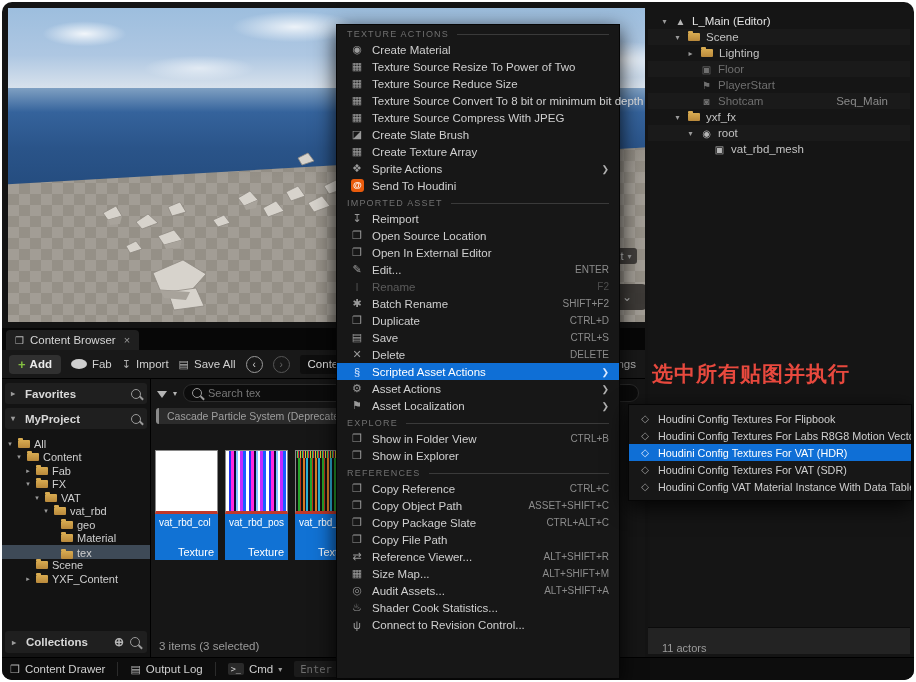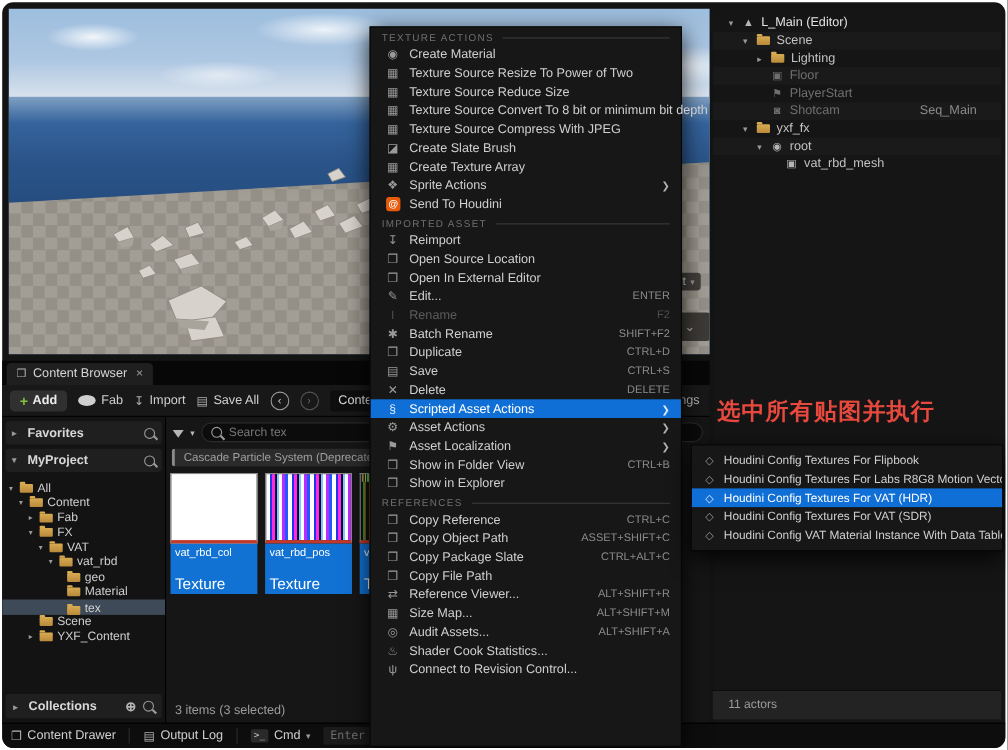--- a/index.html
+++ b/index.html
@@ -36,21 +36,21 @@
   .ol-row:nth-child(even){background:rgba(255,255,255,.025);}
   .ol-arrow{width:9px;font-size:8px;color:#9a9a9a;text-align:center;flex:none;}
   .ol-icon{width:13px;font-size:10px;color:#b5b5b5;text-align:center;flex:none;}
   .ol-extra{margin-left:auto;margin-right:16px;color:#8a8a8a;}
   .ol-row.dim .ol-label,.ol-row.dim .ol-icon{color:#6f6f6f;}
   .ol-row.level .ol-label{color:#e2e2e2;}
   .d0{padding-left:12px;}.d1{padding-left:25px;}.d2{padding-left:38px;}.d3{padding-left:51px;}
   .folder{width:12px;height:8px;background:linear-gradient(#d8ab51,#b9893b);border-radius:1px;position:relative;flex:none;margin:0 1px;}
   .folder::before{content:'';position:absolute;left:0;top:-2px;width:5px;height:2px;background:#d8ab51;border-radius:1px 1px 0 0;}
   .ol-status{position:absolute;left:0;right:0;top:619px;height:26px;background:#232323;border-top:1px solid #0b0b0b;
-             display:flex;align-items:center;padding-left:14px;color:#9b9b9b;font-size:11px;}
+             display:flex;align-items:flex-end;padding-left:14px;color:#9b9b9b;font-size:11px;}
   
   .annotation{position:absolute;left:650px;top:358px;font-size:21px;font-weight:bold;color:#e8493e;letter-spacing:1px;z-index:3;}
   
   .cb{position:absolute;left:0;top:326px;width:643px;height:330px;background:#101010;}
   .tabstrip{height:22px;background:#070707;display:flex;align-items:flex-end;}
   .tab{margin-left:4px;height:20px;background:#1f1f1f;border-radius:4px 4px 0 0;display:flex;align-items:center;
        gap:6px;padding:0 9px;color:#d6d6d6;font-size:11.5px;}
   .tab .ticon{color:#b5b5b5;font-size:10px;}
   .tab .tclose{color:#9a9a9a;font-size:11px;margin-left:2px;}
   .toolbar{height:28px;background:#181818;border-bottom:1px solid #000;display:flex;align-items:center;gap:10px;padding:0 7px;}
@@ -86,29 +86,29 @@
   .maincol{flex:1;background:#161616;position:relative;}
   .filterrow{display:flex;align-items:center;gap:6px;padding:5px 6px 0;}
   .funnel{width:0;height:0;border-left:5px solid transparent;border-right:5px solid transparent;border-top:7px solid #b5b5b5;margin-top:2px;}
   .fchev{color:#b5b5b5;font-size:8px;}
   .searchbox{flex:1;height:16px;background:#0c0c0c;border:1px solid #2c2c2c;border-radius:9px;display:flex;
              align-items:center;gap:6px;padding:0 8px;color:#777;font-size:11px;}
   .pillrow{padding:4px 0 0 5px;}
   .pill{display:inline-flex;align-items:center;height:16px;background:#2b2b2b;border-left:3px solid #8a8a8a;
         border-radius:3px;color:#9f9f9f;font-size:10.5px;padding:0 8px;white-space:nowrap;overflow:hidden;max-width:205px;}
   .tiles{display:flex;gap:7px;padding:6px 0 0 4px;}
-  .tile{width:79px;}
+  .tile{width:63px;margin-top:20px;}
   .thumb{height:60px;border:1px solid #8a8a8a;border-bottom:3px solid #c0392b;background:#fff;position:relative;overflow:hidden;}
   .thumb.pos{background:repeating-linear-gradient(90deg,#ffffff 0 3px,#2233ee 3px 5px,#ff2be0 5px 8px,#0a0a33 8px 10px,#7ec8ff 10px 12px,#ffffff 12px 14px,#c229ff 14px 17px,#1a5cff 17px 20px);}
   .thumb.rot{background:repeating-linear-gradient(90deg,#101010 0 2px,#27a32b 2px 4px,#b9341f 4px 5px,#131313 5px 7px,#d77b22 7px 9px,#15152a 9px 10px,#2bb1d6 10px 12px);}
   .thumb.rot::before{content:'';position:absolute;left:0;top:0;right:0;height:7px;
         background:repeating-linear-gradient(90deg,#222 0 1px,#3fd05a 1px 2px,#e03a2a 2px 3px,#1b1b4d 3px 4px,#e6c22a 4px 5px);}
   .tlabel{height:41px;background:#1172d4;color:#fff;padding:3px 4px 2px;display:flex;flex-direction:column;overflow:hidden;}
   .tname{font-size:10px;white-space:nowrap;overflow:hidden;}
-  .ttype{font-size:14px;margin-top:auto;}
+  .ttype{font-size:11px;margin-top:auto;text-align:right;}
   .cb-status{position:absolute;left:8px;bottom:6px;color:#9b9b9b;font-size:11.5px;}
   
   .statusbar{position:absolute;left:0;right:0;bottom:0;height:22px;background:#0d0d0d;border-top:1px solid #000;
              display:flex;align-items:center;gap:12px;padding-left:8px;font-size:11.5px;color:#cfcfcf;z-index:2;}
   .sb-item{display:flex;align-items:center;gap:5px;}
   .sb-sep{width:1px;height:14px;background:#2b2b2b;}
   .cmdbox{background:#2a2a2a;border-radius:2px;font-family:"DejaVu Sans Mono",monospace;font-size:8.5px;
           color:#cfcfcf;padding:1px 3px;}
   .console{width:86px;height:16px;background:#1b1b1b;border-radius:2px;display:flex;align-items:center;padding:0 6px;
            font-family:"DejaVu Sans Mono",monospace;font-size:10.5px;color:#6e6e6e;white-space:nowrap;overflow:hidden;}
@@ -500,20 +500,21 @@
       <span class="m-icon">⚙</span>
       <span>Asset Actions</span>
       <span class="m-arrow">❯</span>
       </div>
     <div class="m-item">
       <span class="m-icon">⚑</span>
       <span>Asset Localization</span>
       <span class="m-arrow">❯</span>
       </div>
 
+    <div class="m-sec">EXPLORE</div>
     <div class="m-item">
       <span class="m-icon">❒</span>
       <span>Show in Folder View</span>
       <span class="m-sc">CTRL+B</span>
       </div>
     <div class="m-item">
       <span class="m-icon">❒</span>
       <span>Show in Explorer</span>
       </div>
 

